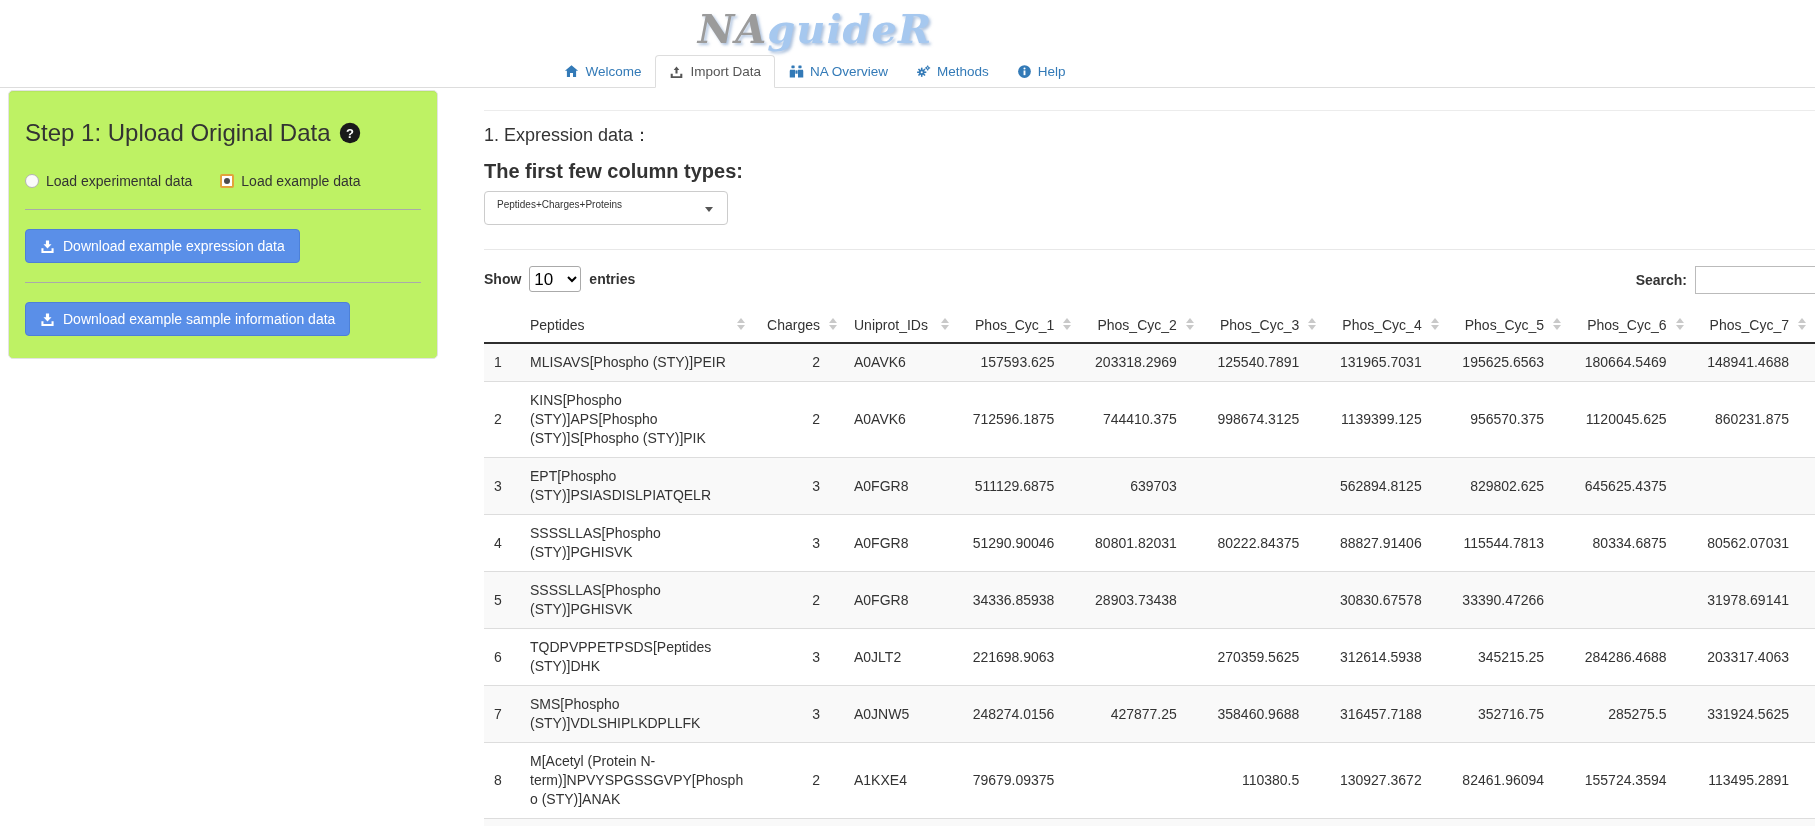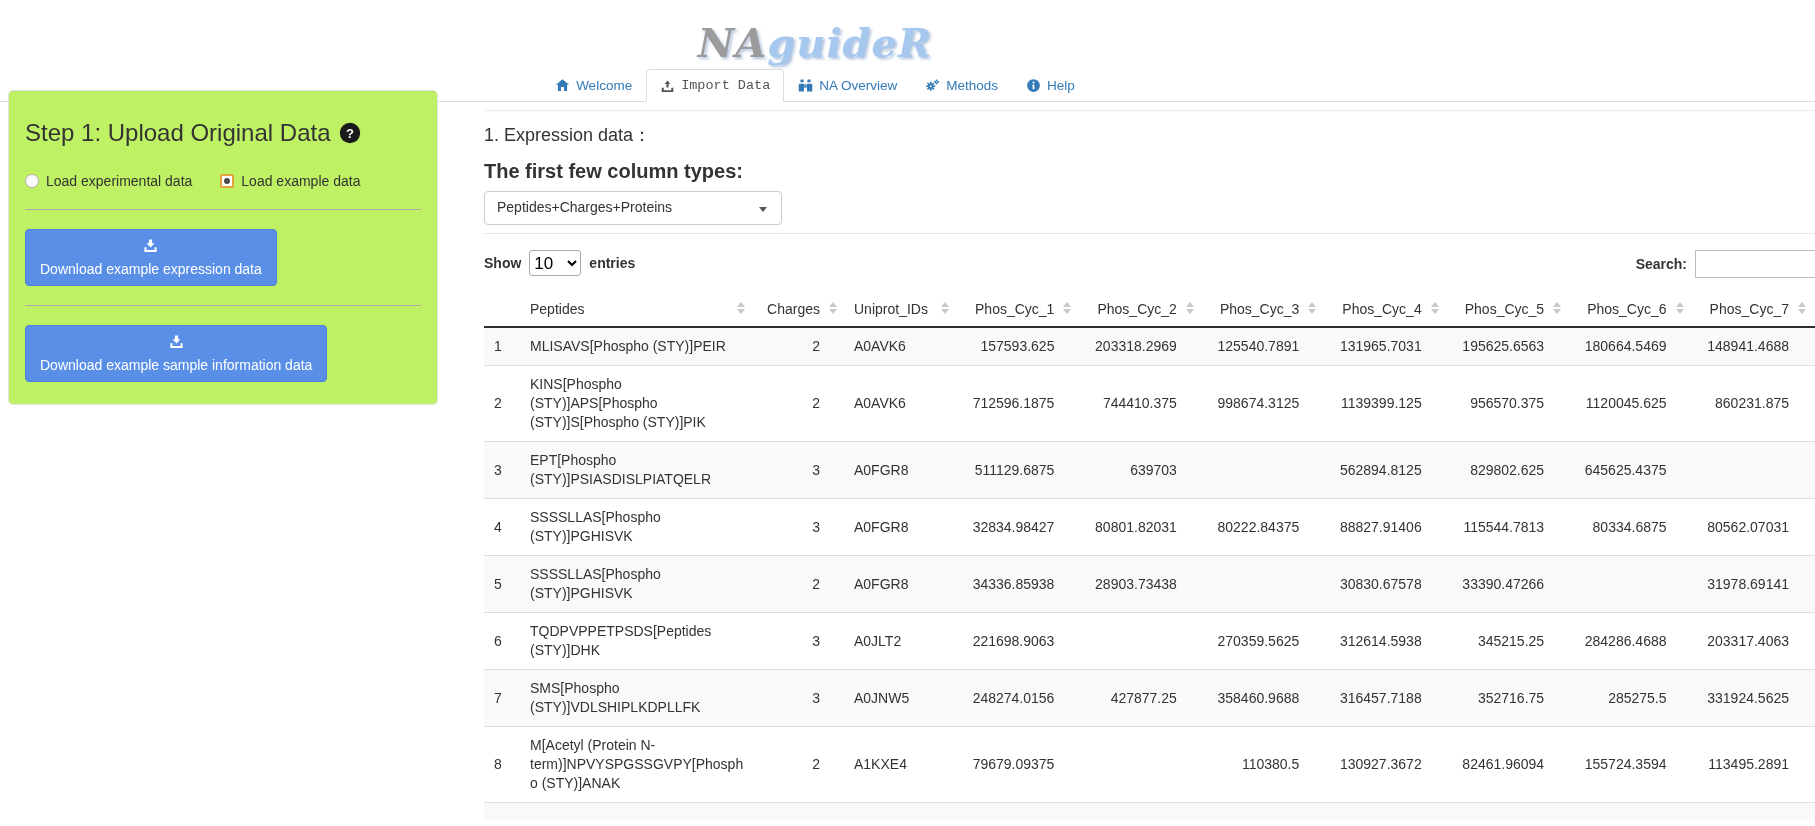--- a/index.html
+++ b/index.html
@@ -1,64 +1,64 @@
 <!DOCTYPE html>
 <html style="--accent: #337ab7; --active-tab-text: #555555; --button-bg: #5a8fe8; --logo-na: #9b9b9b; --logo-guider: #a6c8ef; --stripe: #f9f9f9;"><head>
 <meta charset="utf-8">
 <style>
   * { margin:0; padding:0; box-sizing:border-box; }
   html,body { width:1815px; height:826px; overflow:hidden; background:#fff;
               font-family:"Liberation Sans","DejaVu Sans",sans-serif; color:#333; }
   body { position:relative; }
 
   
-  .topbar { padding-top:20px; }
+  .topbar { padding-top:6px; }
   .center-zone { width:1630px; text-align:center; }
   .logo { font-family:"DejaVu Serif","Liberation Serif",serif; font-style:italic; font-weight:bold;
           font-size:40px; letter-spacing:1px; line-height:46px;
           text-shadow:2px 2px 3px rgba(110,145,195,.55); }
   .logo-na { color:var(--logo-na,#9b9b9b); }
   .logo-gr { color:var(--logo-guider,#a6c8ef); }
 
   
   .nav-wrap { border-bottom:1px solid #ddd; margin-top:2px; }
   .nav-inner { width:1630px; display:flex; justify-content:center; }
   ul.tabs { list-style:none; display:inline-flex; position:relative; top:1px; }
   ul.tabs li { display:flex; align-items:center; gap:6px; padding:8px 13px; font-size:13.5px;
                color:var(--accent,#337ab7); cursor:pointer; border:1px solid transparent;
                border-radius:4px 4px 0 0; white-space:nowrap; }
-  ul.tabs li.active { background:#fff; color:var(--active-tab-text,#555); border-color:#ddd; border-bottom-color:#fff;font-family:Liberation Mono, monospace; }
+  ul.tabs li.active { background:#fff; color:var(--active-tab-text,#555); border-color:#ddd; border-bottom-color:#fff; }
   .nav-ico svg { display:block; }
 
   
   .sidebar { position:absolute; left:8px; top:90px; width:430px; background:#bef264;
              border:1px solid #e3e3e3; border-radius:5px; padding:16px 16px 20px;
              box-shadow:inset 0 1px 1px rgba(0,0,0,.05); }
   .panel-title { font-size:24px; font-weight:500; color:#333; margin:12px 0 26px;
                  display:flex; align-items:center; gap:8px; }
   .radio-row { display:flex; align-items:center; gap:28px; font-size:14px; margin-bottom:20px; }
   .radio-opt { display:flex; align-items:center; gap:7px; cursor:pointer; }
   .radio-circle { width:14px; height:14px; border-radius:50%; border:1px solid #b3b3b3; background:#fbfbfb; }
   .radio-checked { width:14px; height:14px; border:2px solid #e2a33c; border-radius:2px; background:#fff;
                    display:flex; align-items:center; justify-content:center; }
   .radio-checked i { width:6px; height:6px; border-radius:50%; background:#4c4c4c; }
   .sidebar hr { border:0; border-top:1px solid #aaa; margin:17px 0; }
   .dl-btn { display:inline-flex; align-items:center; gap:8px; background:var(--button-bg,#5a8fe8);
             color:#fff; border:1px solid #4d80d8; border-radius:4px; padding:8px 14px;
-            font-size:14px; font-family:inherit; cursor:pointer; margin:2px 0;flex-direction:column; }
+            font-size:14px; font-family:inherit; cursor:pointer; margin:2px 0; }
   .dl-ico svg { display:block; }
 
   
   .main { position:absolute; left:460px; top:96px; right:0; padding-left:24px; }
   .hr-top { border:0; border-top:1px solid #ececec; margin:14px 0 12px; }
   .section-title { font-size:18px; font-weight:500; color:#333; margin:0 0 13px; }
   .bold-label { font-size:20px; font-weight:700; margin:0 0 8px; }
-  .select-box { width:298px; height:34px; border:1px solid #ccc; border-radius:4px; background:#fff;
-                padding:7px 12px; font-size:14px; color:#333; position:relative; cursor:pointer;
-                margin-bottom:8px; }
+  .select-box { width:244px; height:34px; border:1px solid #ccc; border-radius:4px; background:#fff;
+                padding:7px 12px; font-size:10px; color:#333; position:relative; cursor:pointer;
+                margin-bottom:24px; }
   .caret { position:absolute; right:14px; top:15px; width:0; height:0;
            border-left:4px solid transparent; border-right:4px solid transparent; border-top:5px solid #555; }
   .hr-mid { border:0; border-top:1px solid #e8e8e8; margin:0 0 16px; }
 
   .dt-controls { position:relative; height:30px; margin-bottom:12px; }
   .dt-length { display:flex; align-items:center; gap:8px; }
   .dt-b { font-weight:700; font-size:14px; color:#333; }
   .dt-length select { width:52px; height:26px; font-size:17px; border:1px solid #aaa;
                       border-radius:3px; background:#fff; font-family:inherit; }
   .dt-search { position:absolute; right:-95px; top:0; display:flex; align-items:center; gap:8px; }
@@ -320,21 +320,21 @@
           <td class="num">562894.8125</td>
           <td class="num">829802.625</td>
           <td class="num">645625.4375</td>
           <td class="num"></td>
         </tr>
         <tr class="even">
           <td class="idx">4</td>
           <td class="pep">SSSSLLAS[Phospho (STY)]PGHISVK</td>
           <td class="num">3</td>
           <td class="txt">A0FGR8</td>
-          <td class="num">32834.98427</td>
+          <td class="num">51290.90046</td>
           <td class="num">80801.82031</td>
           <td class="num">80222.84375</td>
           <td class="num">88827.91406</td>
           <td class="num">115544.7813</td>
           <td class="num">80334.6875</td>
           <td class="num">80562.07031</td>
         </tr>
         <tr class="odd">
           <td class="idx">5</td>
           <td class="pep">SSSSLLAS[Phospho (STY)]PGHISVK</td>

